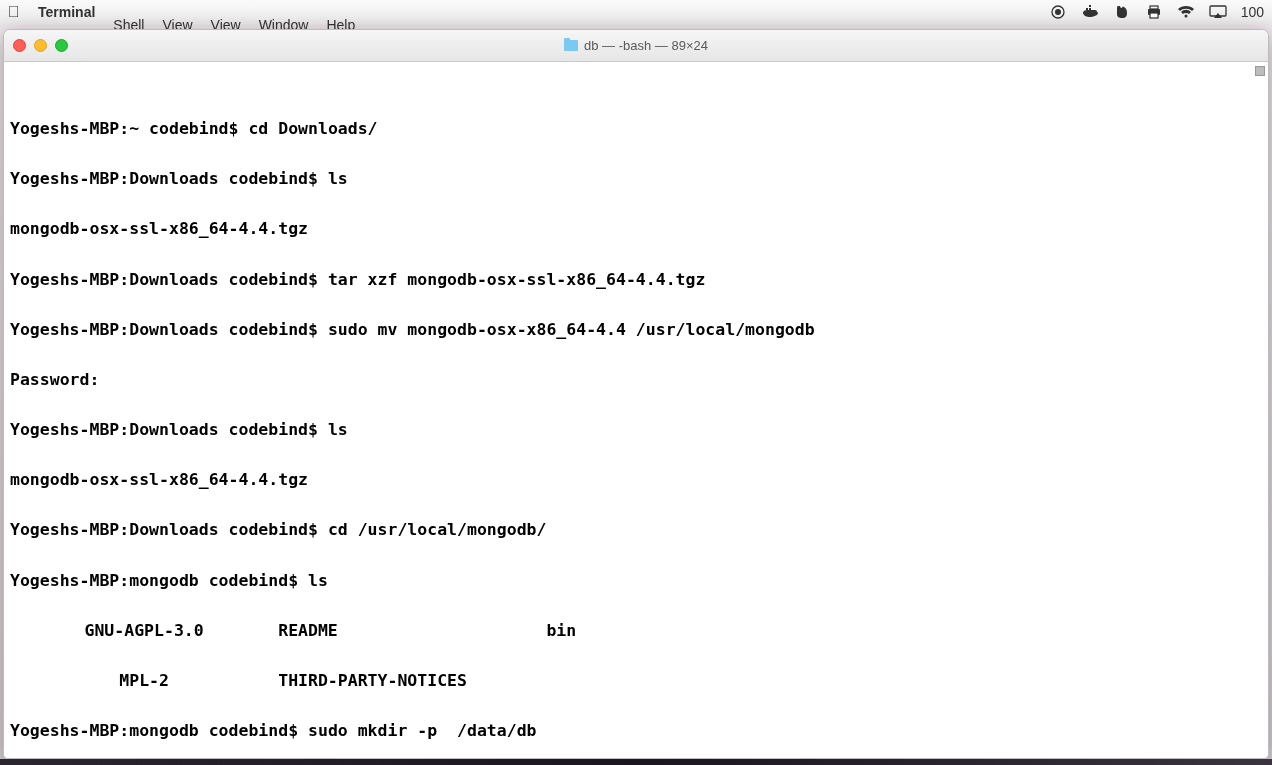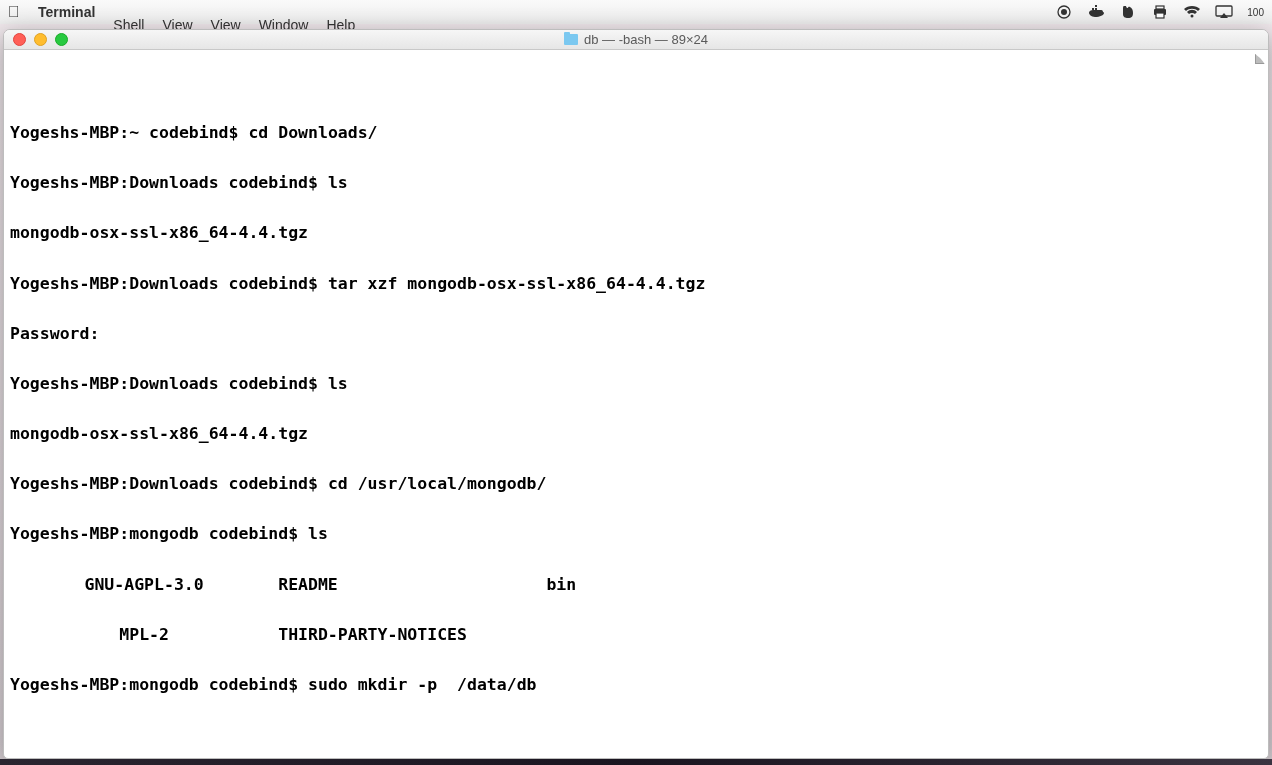--- a/index.html
+++ b/index.html
@@ -49,38 +49,38 @@
     }
     .status-icon {
       display: inline-flex;
       align-items: center;
       justify-content: center;
       width: 18px;
       height: 18px;
       color: #333;
     }
     .battery-text {
-      font-size: 10px;
+      font-size: 14px;
     }
     .terminal-window {
       position: absolute;
       top: 29px;
       left: 3px;
       right: 3px;
       bottom: 6px;
       background: #fff;
       border-radius: 7px 7px 5px 5px;
       box-shadow: 0 6px 24px rgba(0,0,0,0.35);
       overflow: hidden;
       display: flex;
       flex-direction: column;
       border: 1px solid #bdbdbd;
     }
     .titlebar {
-      height: 20px;
+      height: 32px;
       background: linear-gradient(to bottom, #f6f6f6 0%, #e6e6e6 100%);
       border-bottom: 1px solid #c8c8c8;
       display: flex;
       align-items: center;
       position: relative;
       flex-shrink: 0;
     }
     .traffic-lights {
       display: flex;
       gap: 8px;
@@ -120,30 +120,29 @@
       top: -2px;
       left: 0;
       width: 6px;
       height: 3px;
       background: #7bc8f0;
       border-radius: 1px 1px 0 0;
     }
     .terminal-body {
       flex: 1;
       background: #fff;
-      padding: 20px 6px;
+      padding: 4px 6px;
       font-family: "Menlo", "Monaco", "Consolas", monospace;
       font-size: 16.5px;
       line-height: 1.52;
       color: #000;
       font-weight: 700;
       white-space: pre;
       overflow: hidden;
       position: relative;
-      border-radius: 27px;
     }
     .scroll-marker {
       position: absolute;
       top: 4px;
       right: 3px;
       width: 10px;
       height: 10px;
       background: #bcbcbc;
       border: 1px solid #999;
     }
@@ -230,20 +229,21 @@
       <span class="folder-icon"></span>
       <span>db — -bash — 89×24</span>
     </div>
   </div>
   <div class="terminal-body">
     <div class="scroll-marker"></div>
 <span class="term-line">Yogeshs-MBP:~ codebind$ cd Downloads/</span>
 <span class="term-line">Yogeshs-MBP:Downloads codebind$ ls</span>
 <span class="term-line">mongodb-osx-ssl-x86_64-4.4.tgz</span>
 <span class="term-line">Yogeshs-MBP:Downloads codebind$ tar xzf mongodb-osx-ssl-x86_64-4.4.tgz</span>
+<span class="term-line">Yogeshs-MBP:Downloads codebind$ sudo mv mongodb-osx-x86_64-4.4 /usr/local/mongodb</span>
 <span class="term-line">Password:</span>
 <span class="term-line">Yogeshs-MBP:Downloads codebind$ ls</span>
 <span class="term-line">mongodb-osx-ssl-x86_64-4.4.tgz</span>
 <span class="term-line">Yogeshs-MBP:Downloads codebind$ cd /usr/local/mongodb/</span>
 <span class="term-line">Yogeshs-MBP:mongodb codebind$ ls</span>
 <span class="ls-grid"><span class="ls-col col1">GNU-AGPL-3.0</span><span class="ls-col col2">README</span><span class="ls-col">bin</span></span>
 <span class="ls-grid"><span class="ls-col col1">MPL-2</span><span class="ls-col col2">THIRD-PARTY-NOTICES</span><span class="ls-col"></span></span>
 <span class="term-line">Yogeshs-MBP:mongodb codebind$ sudo mkdir -p  /data/db</span>
 
   </div>

